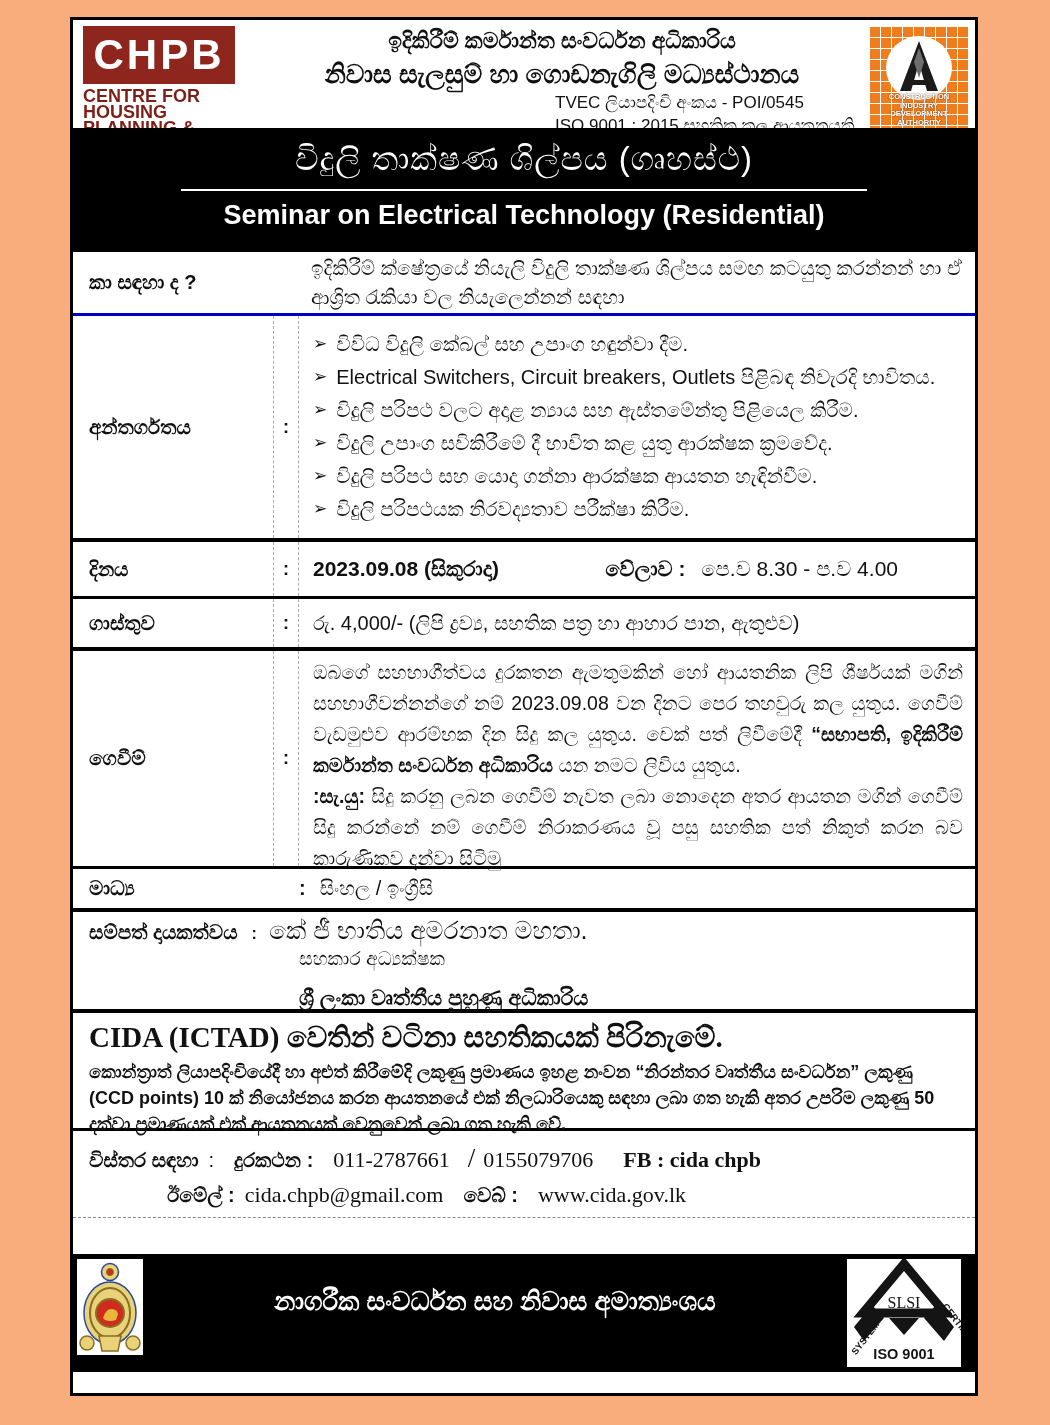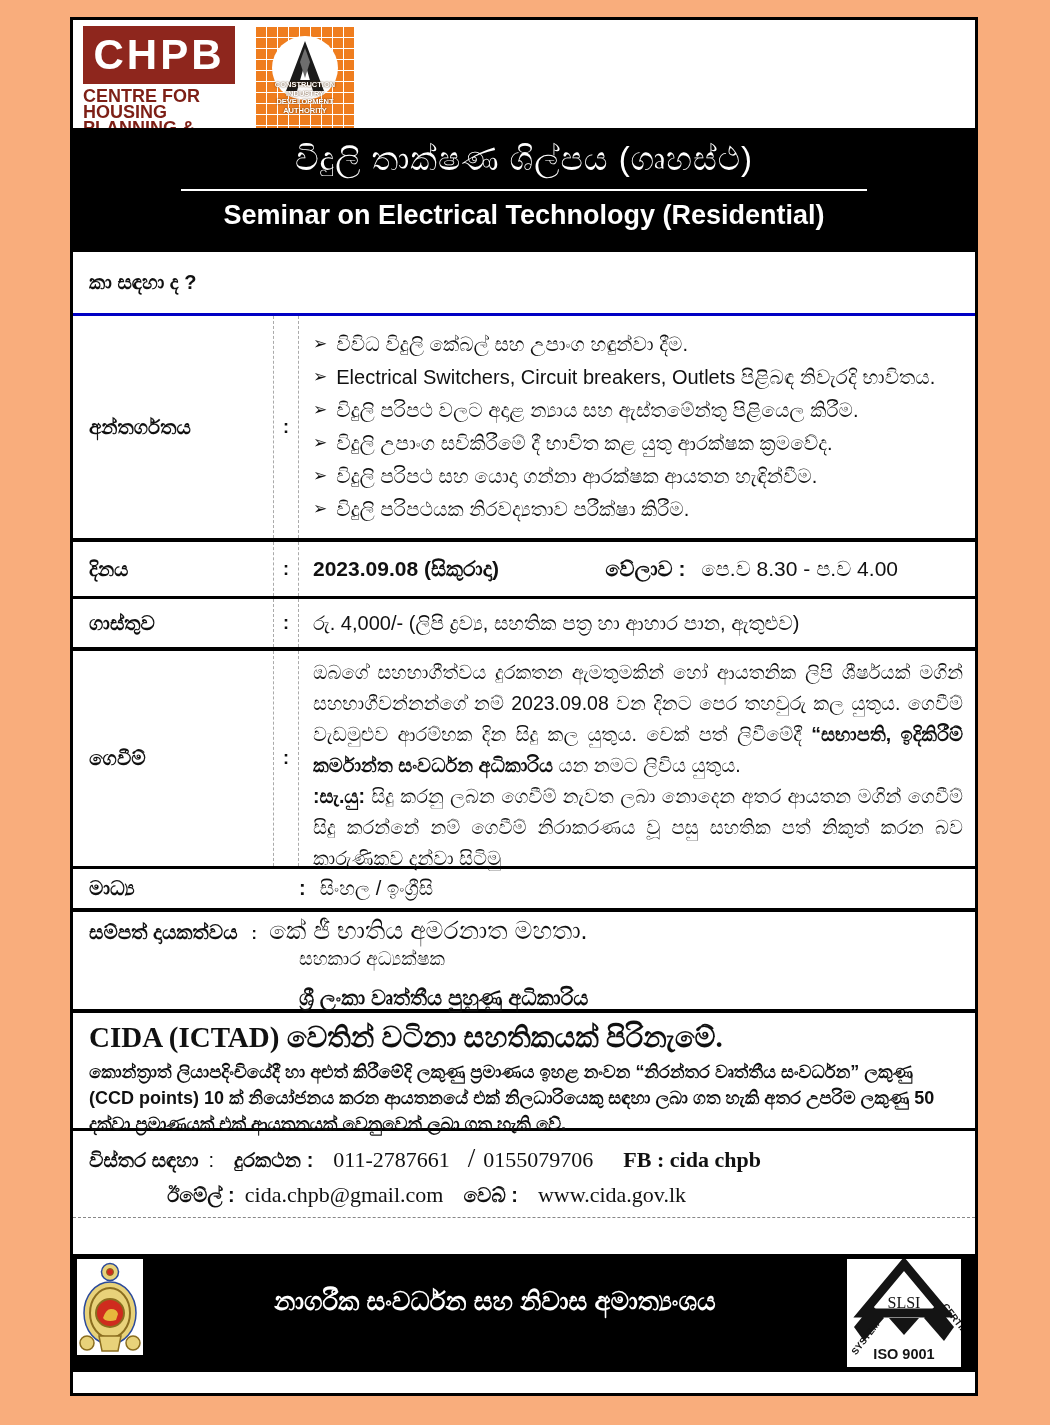--- a/index.html
+++ b/index.html
@@ -22,21 +22,21 @@
   .chpb-sub{color:#7d1f16;font-weight:bold;font-size:18px;line-height:16px;
     margin-top:4px;border-bottom:2px solid #a0342a;padding-bottom:3px;width:160px;}
   .hdr-center{flex:1;text-align:center;padding-top:2px;}
   .h1{font-size:22px;font-weight:bold;}
   .h2{font-size:26px;font-weight:bold;margin-top:5px;}
   .h3,.h4{font-size:17px;margin-top:3px;text-align:left;padding-left:300px;white-space:nowrap;}
   .cida-logo{width:100px;height:102px;background:#ef7d1e;position:relative;flex:none;
     background-image:linear-gradient(#fff 1px,transparent 1px),linear-gradient(90deg,#fff 1px,transparent 1px);
     background-size:11px 11px;}
   .cida-circle{position:absolute;left:17px;top:10px;width:66px;height:64px;border-radius:50%;background:#fff;}
-  .cida-txt{position:absolute;bottom:13px;left:0;width:100%;text-align:center;color:#fff;
+  .cida-txt{position:absolute;bottom:1px;left:0;width:100%;text-align:center;color:#fff;
     font-size:7.5px;font-weight:bold;line-height:8.5px;text-shadow:0 0 2px #4d2600;}
   
   .banner{height:124px;background:#000;color:#fff;text-align:center;box-sizing:border-box;padding-top:12px;}
   .b1{font-size:33px;letter-spacing:1px;}
   .banner hr{border:none;border-top:2px solid #fff;width:76%;margin:10px auto 9px;}
   .b2{font-size:27px;font-weight:bold;}
   
   .row{display:flex;box-sizing:border-box;}
   .lab{width:200px;padding-left:16px;display:flex;align-items:center;
     font-weight:bold;font-size:20px;flex:none;box-sizing:border-box;}
@@ -95,20 +95,26 @@
 <div class="sheet">
 
   <div class="hdr">
     <div class="chpb">
       <div class="chpb-box">CHPB</div>
       <div class="chpb-sub">
         <div>CENTRE FOR  HOUSING</div>
         <div>PLANNING &amp; BUILDING</div>
       </div>
     </div>
+    <div class="hdr-center">
+      <div class="h1">ඉදිකිරීම් කර්මාන්ත සංවර්ධන අධිකාරිය</div>
+      <div class="h2">නිවාස සැලසුම් හා ගොඩනැගිලි මධ්‍යස්ථානය</div>
+      <div class="h3">TVEC ලියාපදිංචි අංකය - POI/0545</div>
+      <div class="h4">ISO  9001 :  2015 සහතික කල ආයතනයකි</div>
+    </div>
     <div class="cida-logo">
       <div class="cida-circle">
         <svg viewBox="0 0 64 64" width="66" height="64">
           <polygon points="32,5 13,55 24,55 32,27 40,55 51,55" fill="#1b1b1b"></polygon>
           <polygon points="32,12 37,26 32,42 27,26" fill="#6e6e6e"></polygon>
           <rect x="23" y="44" width="18" height="5" fill="#1b1b1b"></rect>
         </svg>
       </div>
       <div class="cida-txt">
         <div>CONSTRUCTION  INDUSTRY</div>
@@ -118,20 +124,21 @@
   </div>
 
   <div class="banner">
     <div class="b1">විදුලි තාක්ෂණ ශිල්පය (ගෘහස්ථ)</div>
     <hr>
     <div class="b2">Seminar  on Electrical Technology  (Residential)</div>
   </div>
 
   <div class="row r-audience">
     <div class="lab">කා සඳහා ද ?</div>
+    <div class="content">ඉදිකිරීම් ක්ෂේත්‍රයේ නියැලි විදුලි තාක්ෂණ ශිල්පය සමඟ කටයුතු කරන්නන් හා ඒ ආශ්‍රිත රැකියා වල නියැලෙන්නන් සඳහා</div>
   </div>
 
   <div class="row r-contents">
     <div class="lab">අන්තර්ගතය</div>
     <div class="colsep">:</div>
     <div class="content">
       <div class="bullet">
           <span class="bi">➢</span>
           <span>විවිධ විදුලි  කේබල් සහ උපාංග හඳුන්වා දීම.</span>
         </div>

